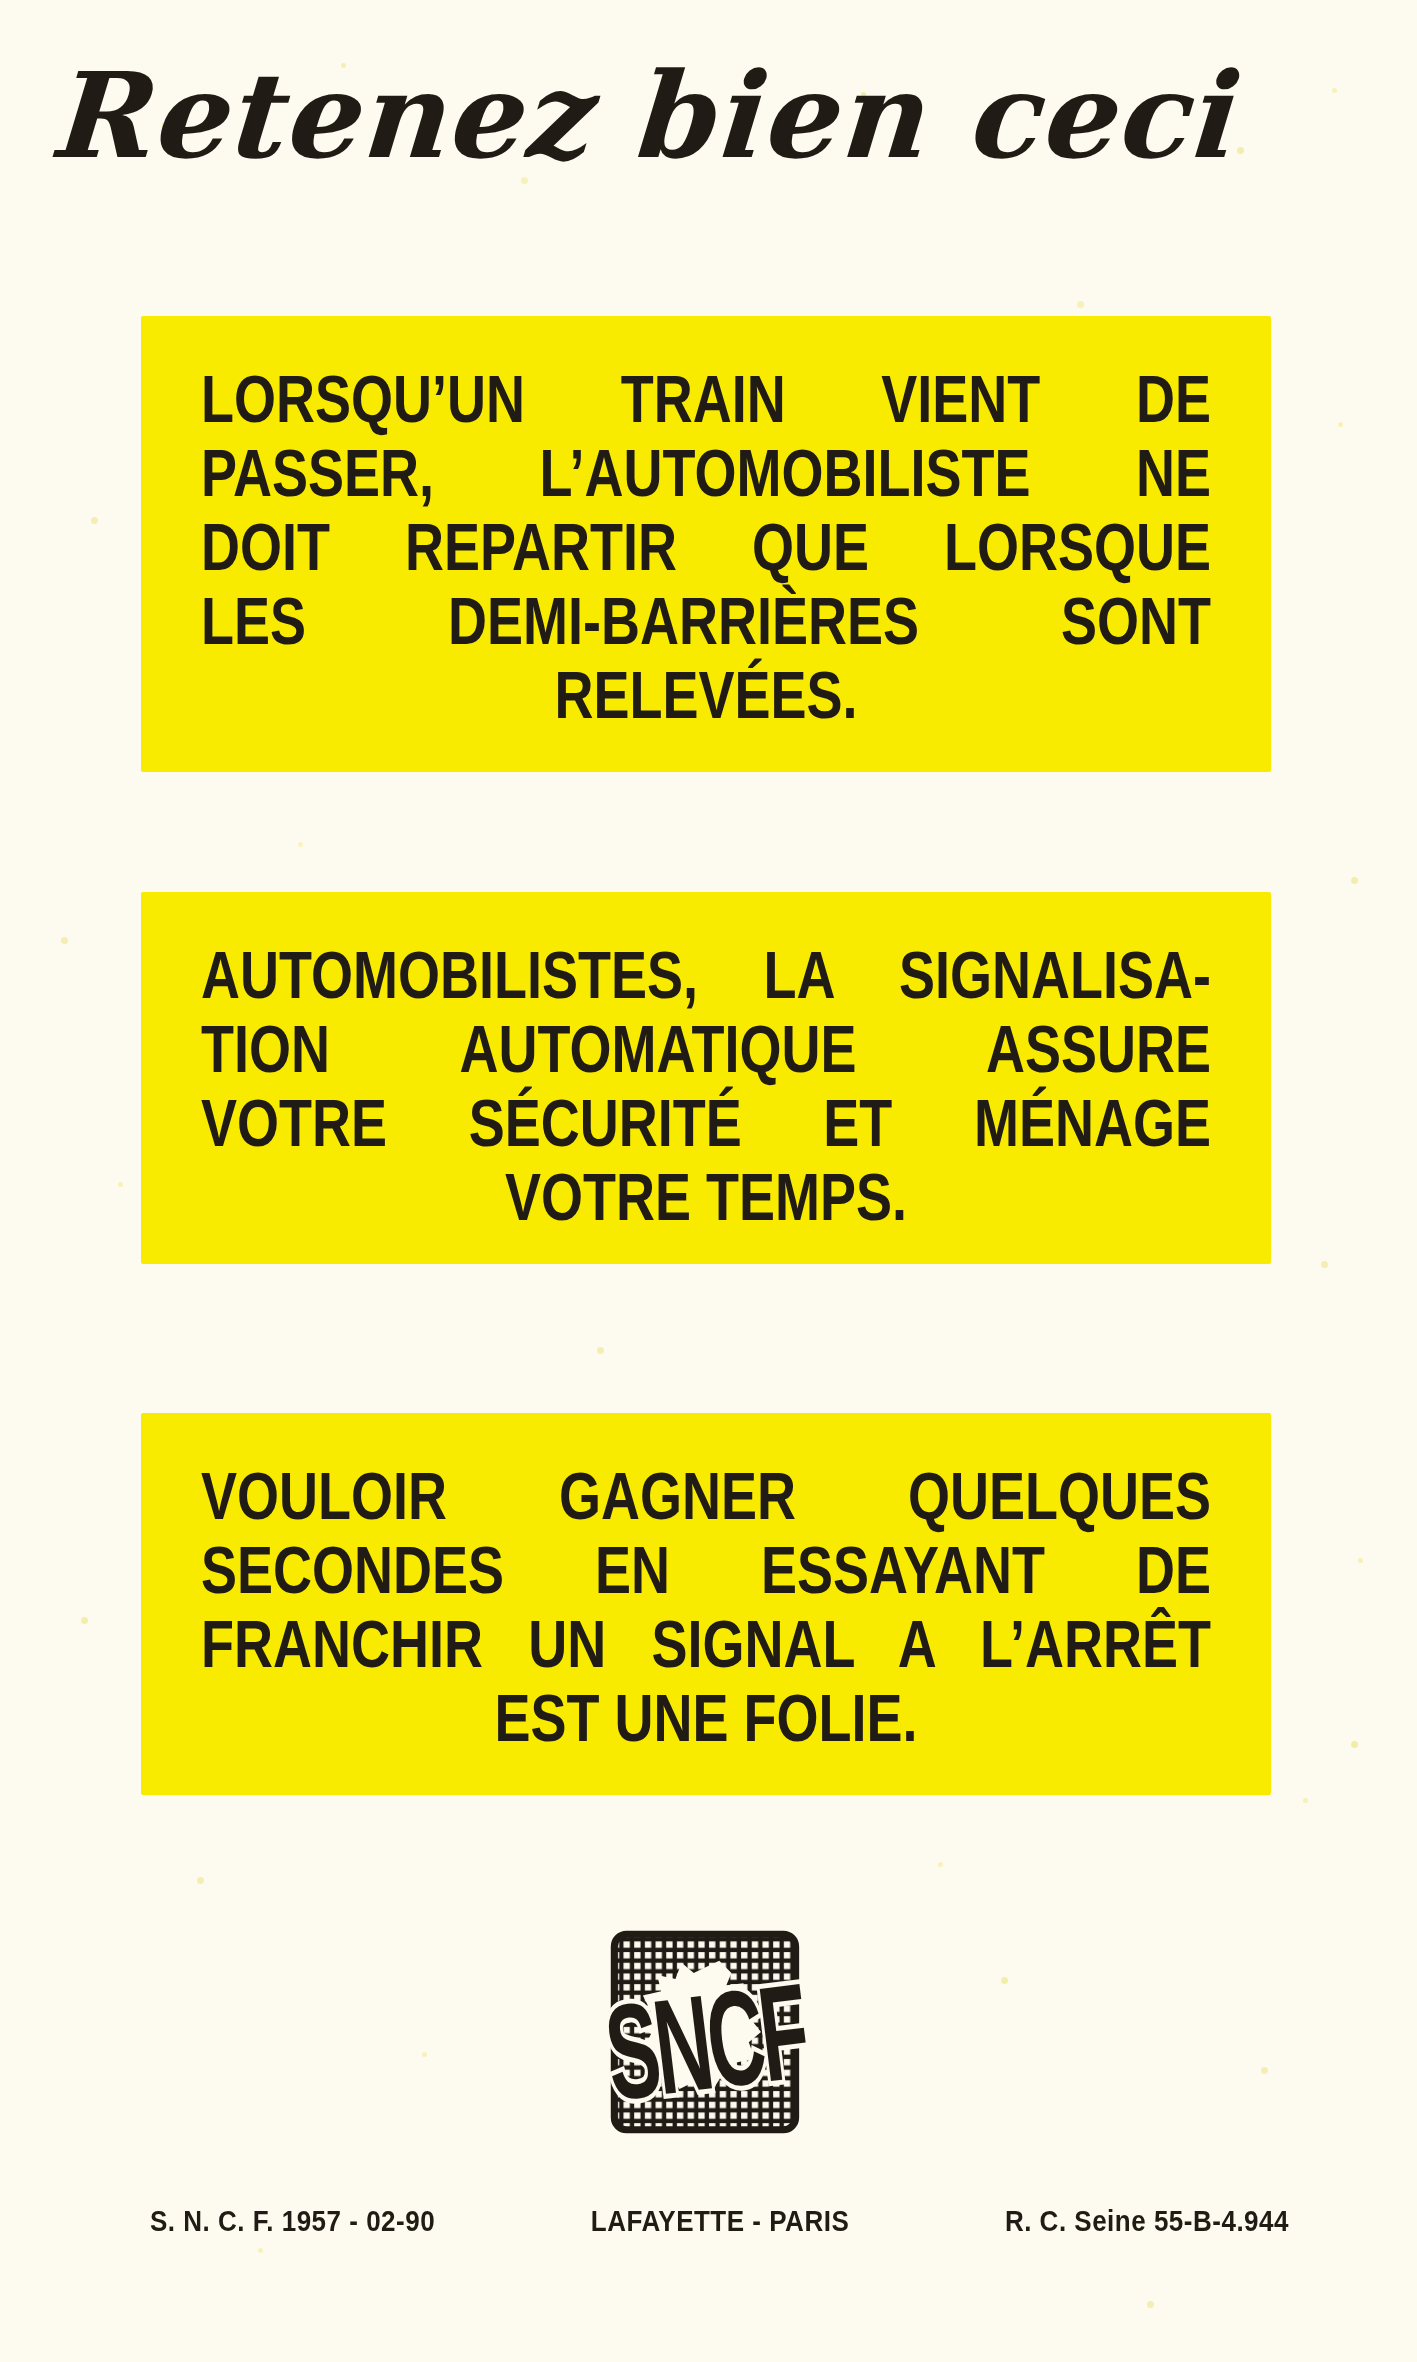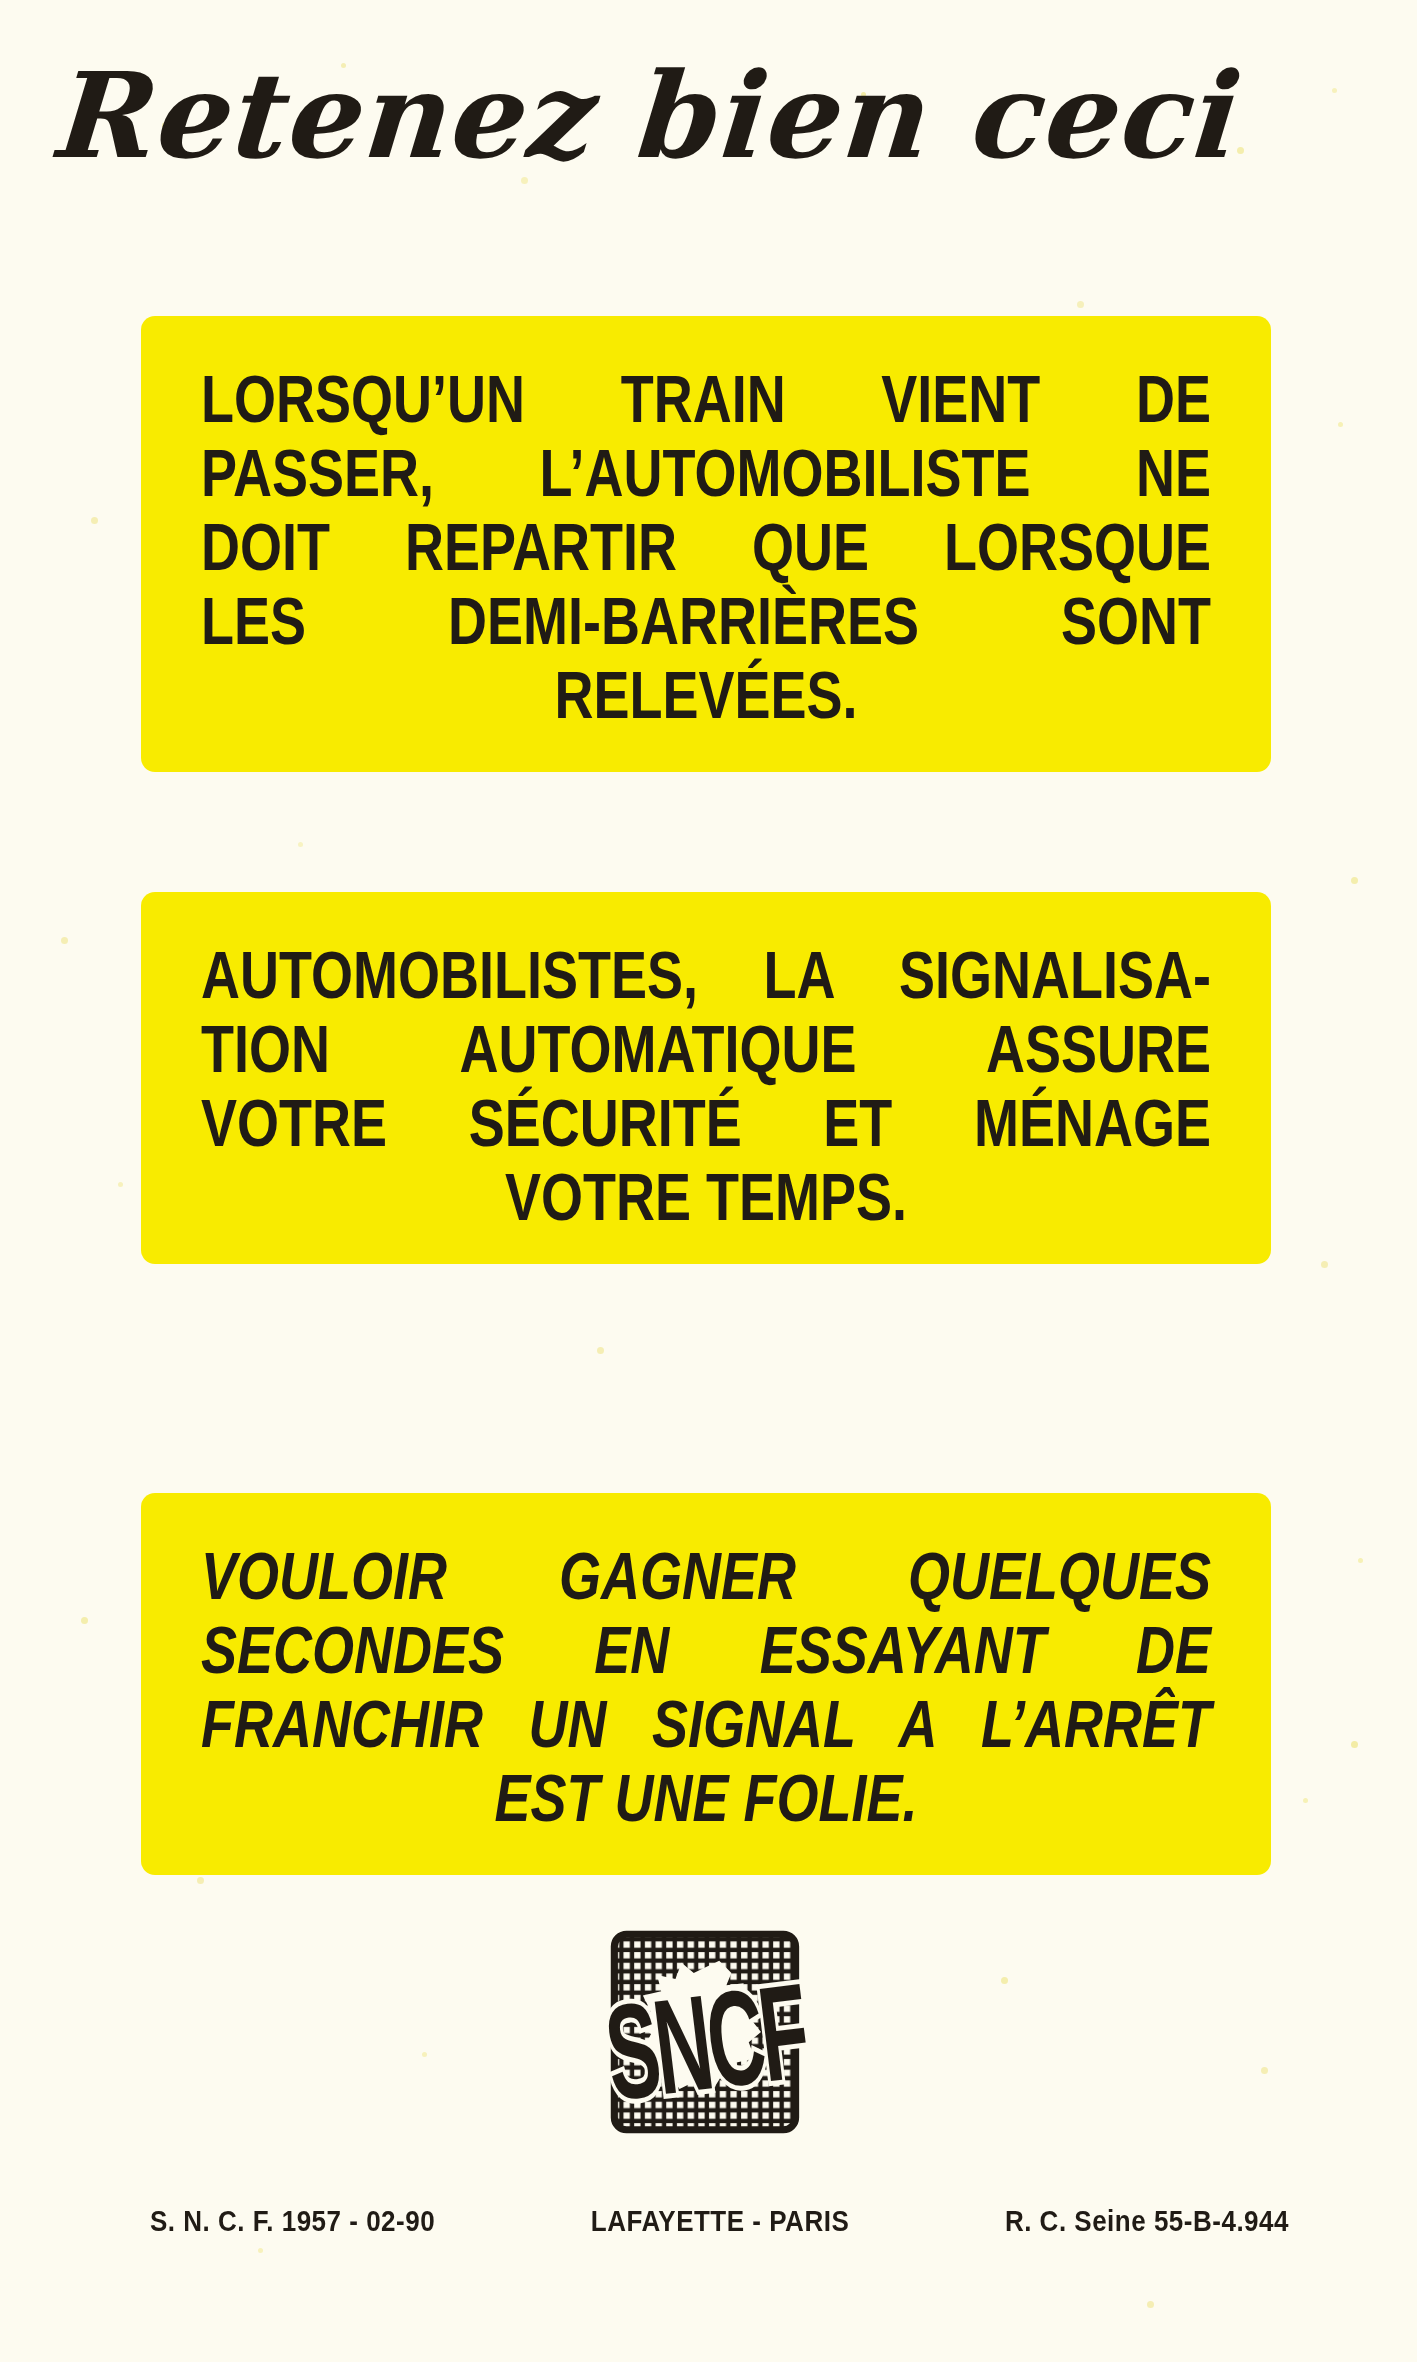--- a/index.html
+++ b/index.html
@@ -45,25 +45,25 @@
     font-size:118px;
     letter-spacing:1px;
     color:var(--ink);
     white-space:nowrap;
   }
   .panel{
     position:absolute;
     left:141px;width:1130px;
     background:var(--yellow);
     padding:46px 60px 40px 60px;
-    border-radius:14px;
+    border-radius:2px;
   }
   .panel-1{top:316px;}
   .panel-2{top:892px;padding-bottom:30px;}
-  .panel-3{top:1493px;font-style:italic;}
+  .panel-3{top:1413px;}
   .line{
     font-family:"Liberation Sans",sans-serif;
     font-weight:700;
     font-size:54px;
     line-height:74px;
     height:74px;
     color:var(--ink);
     transform:scaleY(1.22);
     letter-spacing:0;
   }

